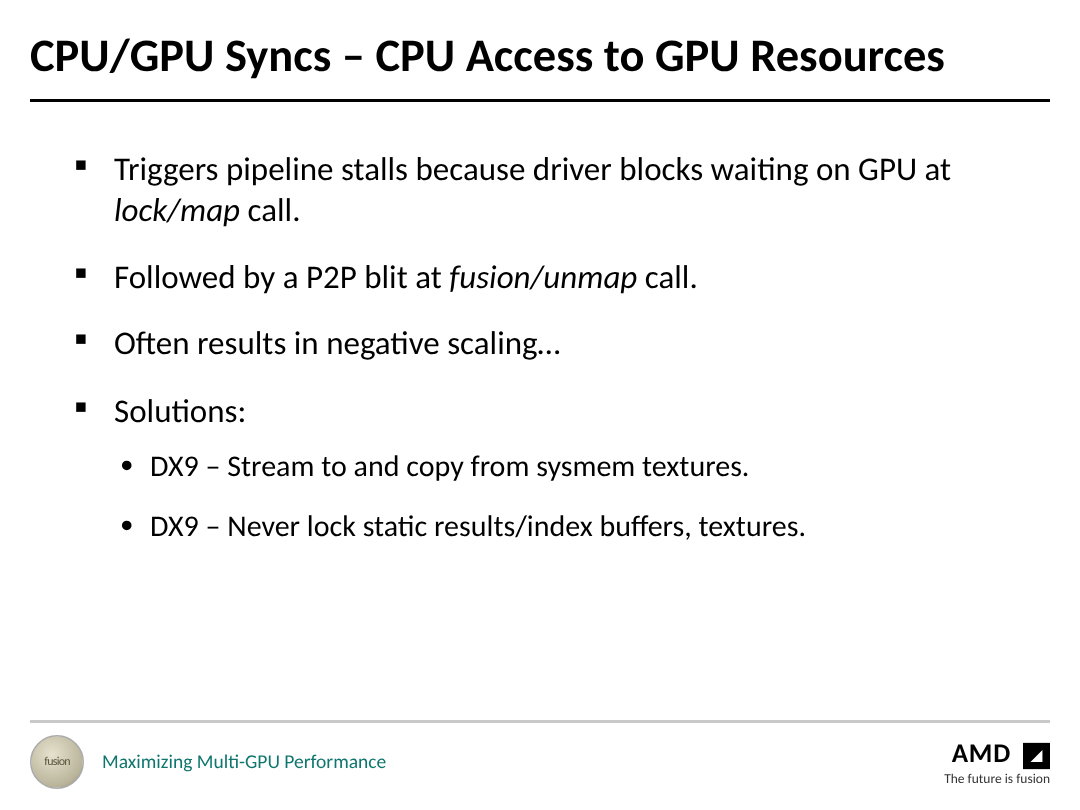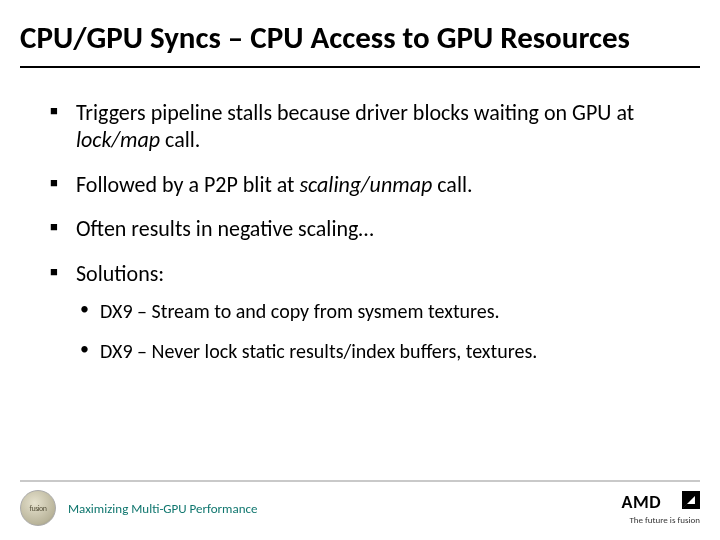--- a/index.html
+++ b/index.html
@@ -47,42 +47,42 @@
 .footer-left { display: flex; align-items: center; gap: 12px; justify-content: space-between; }
 .fusion-badge {
   width: 36px; height: 36px; border-radius: 50%;
   background: radial-gradient(circle at 40% 35%, #e6e2ce 0%, #b9b49a 70%, #8a8672 100%);
   border: 1px solid #aaa;
   display: flex; align-items: center; justify-content: center;
   font-size: 8px; color: #5a553f; letter-spacing: -0.5px;
 }
 .footer-text { font-size: 13px; color: #0f766e; }
 .amd-block { text-align: right; }
-.amd-logo { display: flex; align-items: flex-start; gap: 21px; justify-content: flex-end; }
+.amd-logo { display: flex; align-items: flex-end; gap: 8px; justify-content: flex-end; }
 .amd-word { font-size: 18px; font-weight: 700; letter-spacing: 0.5px; }
 .amd-mark {
   width: 18px; height: 18px;
   background: #000;
   clip-path: polygon(100% 0, 100% 100%, 0 100%, 28% 72%, 72% 72%, 72% 28%, 0 100%, 0 0);
 }
 .amd-tag { font-size: 9px; color: #333; margin-top: 1px; }
 </style>
 </head>
 <body>
 
 <div class="title">CPU/GPU Syncs – CPU Access to GPU Resources</div>
 <div class="rule"></div>
 
 <div class="content">
   <ul class="sq">
     <li>
       <span>Triggers pipeline stalls because driver blocks waiting on GPU at </span><span class="em">lock/map</span><span> call.</span>
     </li>
     <li>
-      <span>Followed by a P2P blit at </span><span class="em">scaling/unmap</span><span> call.</span>
+      <span>Followed by a P2P blit at </span><span class="em">fusion/unmap</span><span> call.</span>
     </li>
     <li>Often results in negative scaling…</li>
     <li>
       <span>Solutions:</span>
       <ul class="sub">
         <li>DX9 – Stream to and copy from sysmem textures.</li>
         <li>DX9 – Never lock static results/index buffers, textures.</li>
       </ul>
     </li>
   </ul>

